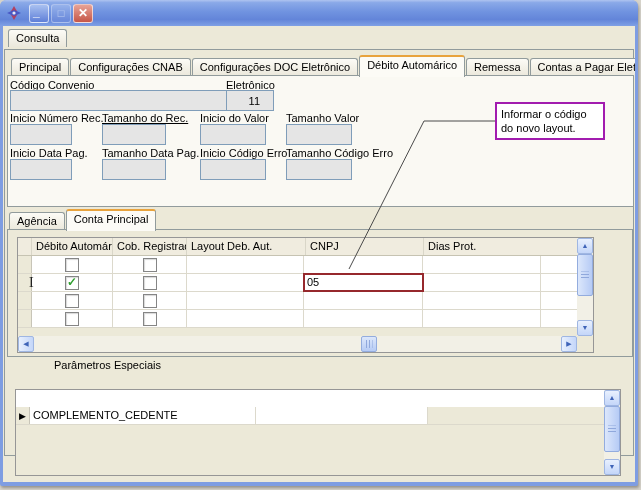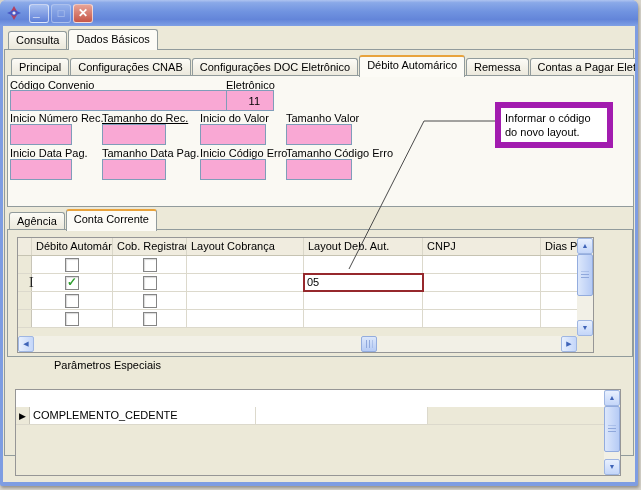--- a/index.html
+++ b/index.html
@@ -25,25 +25,25 @@
   .tab{height:17px;line-height:17px;padding:0 7px;font-size:11px;color:#000;white-space:nowrap;
     background:linear-gradient(180deg,#FCFBF6,#EBE8DB);border:1px solid #919B9C;border-bottom:none;
     border-radius:3px 3px 0 0;}
   .tab.active{height:20px;line-height:19px;background:#FCFBF6;position:relative;z-index:3;margin-bottom:-1px;}
   .tab.accent{border-top:2px solid var(--active-tab-accent,#E8A33D);line-height:17px;}
   .panel{position:absolute;border:1px solid #919B9C;box-sizing:border-box;}
   .page-outer{left:1px;top:23px;width:630px;height:407px;background:var(--page-bg,#ECE9D8);}
   .page-inner{left:2px;top:25px;width:627px;height:132px;background:#FAF9F3;}
   .page-mid{left:2px;top:179px;width:626px;height:128px;background:var(--page-bg,#ECE9D8);}
   .flabel{position:absolute;font-size:11px;color:#000;white-space:nowrap;}
-  .tbox{position:absolute;height:17px;border:1px solid #7F9DB9;background:#f9a8d4;font-size:11px;
+  .tbox{position:absolute;height:17px;border:1px solid #7F9DB9;background:#e5e5e5;font-size:11px;
     font-family:"Liberation Sans",sans-serif;padding:1px 3px;box-sizing:content-box;}
   .tbox.num{text-align:right;padding-right:13px;}
   
-  .callout{position:absolute;left:495px;top:102px;width:100px;background:#fff;border:6px solid #a21caf;
+  .callout{position:absolute;left:495px;top:102px;width:100px;background:#fff;border:2px solid #a21caf;
     font-size:11px;line-height:14px;padding:3px 2px 3px 4px;z-index:7;color:#000;}
   svg.connector{position:absolute;left:0;top:0;pointer-events:none;z-index:6;}
   
   .grid{position:absolute;border:1px solid #969696;background:#fff;box-sizing:border-box;overflow:hidden;}
   .ghead{position:absolute;left:0;top:0;height:18px;display:flex;background:#F0ECDF;
     border-bottom:1px solid #C6C3B2;box-sizing:border-box;}
   .hc{font-size:11px;line-height:17px;padding-left:4px;box-sizing:border-box;border-right:1px solid #D9D6C8;
     white-space:nowrap;overflow:hidden;color:#000;}
   .grows{position:absolute;background:var(--page-bg,#ECE9D8);}
   .grow{height:18px;display:flex;background:#fff;border-bottom:1px solid #DCD9CC;box-sizing:border-box;position:relative;}
@@ -92,21 +92,20 @@
           <span>_</span>
         </div>
       <div class="tb-btn max"><span>□</span></div>
       <div class="tb-btn close"><span>✕</span></div>
     </div>
 
     <div class="content">
 
       <div class="tabs" style="left:5px;top:3px;">
         <div class="tab">Consulta</div>
-        <div class="tab active">Dados Básicos</div>
       </div>
 
       <div class="panel page-outer">
 
         <div class="tabs" style="left:6px;top:5px;">
           <div class="tab">Principal</div>
           <div class="tab">Configurações CNAB</div>
           <div class="tab">Configurações DOC Eletrônico</div>
           <div class="tab active accent">Débito Automárico</div>
           <div class="tab">Remessa</div>
@@ -133,30 +132,29 @@
           <span class="flabel" style="left:192px;top:71px;">Inicio Código Erro</span>
           <span class="flabel" style="left:278px;top:71px;">Tamanho Código Erro</span>
           <input class="tbox" style="left: 2px; top: 83px; width: 54px;" value="">
           <input class="tbox" style="left: 94px; top: 83px; width: 56px;" value="">
           <input class="tbox" style="left: 192px; top: 83px; width: 58px;" value="">
           <input class="tbox" style="left: 278px; top: 83px; width: 58px;" value="">
         </div>
 
         <div class="tabs" style="left:4px;top:159px;">
           <div class="tab">Agência</div>
-          <div class="tab active accent">Conta Corrente</div>
+          <div class="tab active accent">Conta Principal</div>
         </div>
 
         <div class="panel page-mid">
           <div class="grid" style="left:9px;top:7px;width:577px;height:116px;">
             <div class="ghead" style="right:16px;">
               <div class="hc c0"></div>
               <div class="hc c1">Débito Automárico</div>
               <div class="hc c2">Cob. Registrada</div>
-              <div class="hc c3">Layout Cobrança</div>
               <div class="hc c4">Layout Deb. Aut.</div>
               <div class="hc c5">CNPJ</div>
               <div class="hc c6">Dias Prot.</div>
             </div>
             <div class="grows" style="left:0;right:16px;top:18px;bottom:16px;">
                 <div class="grow">
                   <div class="gsel c0"></div>
                   <div class="gc ck c1">
                     <div class="cb"></div>
                   </div>

